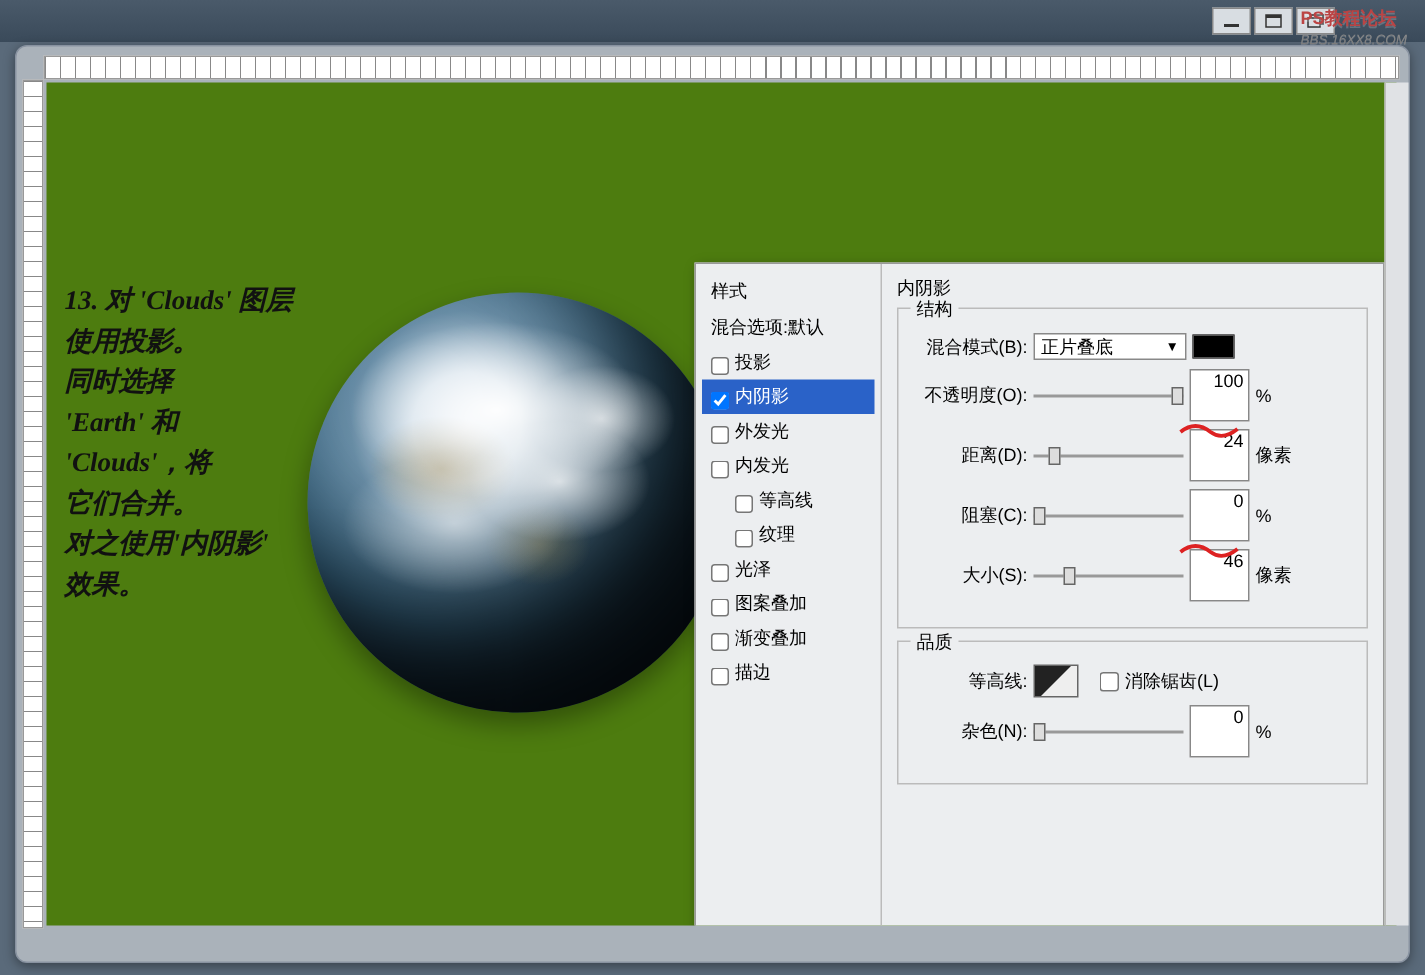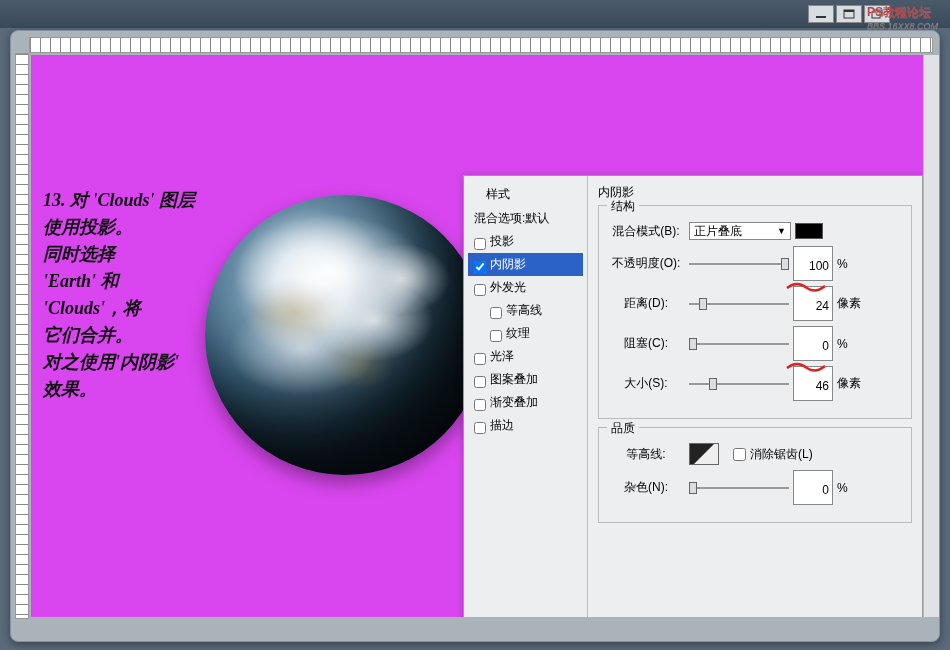--- a/index.html
+++ b/index.html
@@ -7,49 +7,49 @@
 
 .titlebar { height: 28px; background: linear-gradient(#4a5a6a, #3a4a5a); display: flex; justify-content: flex-end; align-items: center; padding-right: 60px; gap: 2px; }
 .winbtn { width: 26px; height: 18px; border: 1px solid #888; background: #d8dde2; display: flex; align-items: center; justify-content: center; }
 .winbtn svg { display: block; }
 .watermark { position: absolute; right: 12px; top: 4px; font-size: 11px; font-weight: bold; color: #b44; text-shadow: 0 1px 0 #fff3; }
 .watermark .sub { display: block; font-size: 9px; color: #888; font-weight: normal; font-style: italic; }
 
 .outer { position: absolute; left: 10px; top: 30px; width: 930px; height: 612px; background: #aab2ba; border: 1px solid #8892a0; border-radius: 8px; box-shadow: 0 2px 8px rgba(0,0,0,.4); }
 .ruler-h { position: absolute; left: 18px; top: 6px; right: 6px; height: 16px; background: #fff; border: 1px solid #999; background-image: repeating-linear-gradient(to right, #888 0, #888 1px, transparent 1px, transparent 10px); }
 .ruler-v { position: absolute; left: 4px; top: 22px; width: 14px; bottom: 22px; background: #fff; border: 1px solid #999; background-image: repeating-linear-gradient(to bottom, #888 0, #888 1px, transparent 1px, transparent 10px); }
-.canvas { position: absolute; left: 20px; top: 24px; right: 8px; bottom: 24px; background: #d946ef; overflow: hidden; }
+.canvas { position: absolute; left: 20px; top: 24px; right: 8px; bottom: 24px; background: #4d7c0f; overflow: hidden; }
 
 .hand { position: absolute; left: 12px; top: 132px; width: 180px; font-family: "Comic Sans MS", cursive; font-size: 18px; line-height: 1.5; color: #111; font-weight: bold; font-style: italic; }
 
 .earth { position: absolute; left: 174px; top: 140px; width: 280px; height: 280px; border-radius: 50%; background: radial-gradient(circle at 38% 32%, #e8eef4 0%, #cfdde8 14%, #6a8fa8 30%, #3a6a88 52%, #1c3a52 74%, #070e18 100%); box-shadow: inset -60px -70px 80px rgba(0,0,0,.85), 0 8px 18px rgba(0,0,0,.35); overflow: hidden; }
 .clouds { position: absolute; inset: 0; border-radius: 50%; background: radial-gradient(ellipse 50% 30% at 45% 28%, rgba(255,255,255,.95), transparent 70%), radial-gradient(ellipse 30% 20% at 60% 45%, rgba(255,255,255,.75), transparent 72%), radial-gradient(ellipse 38% 24% at 35% 55%, rgba(255,255,255,.55), transparent 70%), radial-gradient(ellipse 25% 18% at 70% 30%, rgba(255,255,255,.7), transparent 70%); mix-blend-mode: screen; }
 .land { position: absolute; inset: 0; border-radius: 50%; background: radial-gradient(ellipse 25% 18% at 32% 42%, rgba(150,130,80,.6), transparent 70%), radial-gradient(ellipse 18% 14% at 55% 60%, rgba(120,110,70,.5), transparent 70%); }
 
 .dialog { position: absolute; right: 8px; top: 120px; width: 460px; height: 460px; background: #eceef0; border: 1px solid #999; box-shadow: 2px 3px 8px rgba(0,0,0,.4); display: flex; }
 .styles-col { width: 124px; border-right: 1px solid #bbb; padding: 6px 4px; }
-.styles-col .lbl { padding: 4px 6px; margin-left: 12px; }
+.styles-col .lbl { padding: 4px 6px; }
 .style-row { display: flex; align-items: flex-end; gap: 4px; padding: 3px 6px; cursor: default; }
 .style-row.sel { background: #2a62c8; color: #fff; }
 .style-row input[type=checkbox] { width: 12px; height: 12px; }
 .indent { padding-left: 22px; }
 
 .settings { flex: 1; padding: 8px 10px; }
 .ghead { font-size: 12px; margin-bottom: 4px; }
 .gbox { border: 1px solid #bbb; padding: 10px 8px 12px; margin-bottom: 8px; position: relative; }
 .gbox .gt { position: absolute; top: -8px; left: 8px; background: #eceef0; padding: 0 4px; }
 .row { display: flex; align-items: center; gap: 4px; margin: 5px 0; min-height: 20px; }
-.row .rl { width: 78px; text-align: center; }
+.row .rl { width: 78px; text-align: right; }
 .drop { display: inline-flex; align-items: center; border: 1px solid #888; background: #fff; height: 18px; padding: 0 4px; min-width: 96px; justify-content: space-between; gap: 35px; }
 .drop .arr { font-size: 9px; }
 .swatch { width: 28px; height: 16px; border: 1px solid #555; background: #000; display: inline-block; }
 .slider { position: relative; width: 100px; height: 14px; }
 .slider::before { content: ""; position: absolute; left: 0; right: 0; top: 6px; height: 2px; background: #999; }
 .thumb { position: absolute; top: 1px; width: 8px; height: 12px; background: #ddd; border: 1px solid #666; }
-.pbox { width: 40px; height: 35px; border: 1px solid #888; background: #fff; text-align: right; padding: 12px 3px; line-height: 15px; }
+.pbox { width: 40px; height: 35px; border: 1px solid #888; background: #fff; text-align: right; padding: 0 3px; line-height: 15px; }
 .unit { min-width: 18px; }
 .anglew { width: 36px; height: 36px; border: 1px solid #888; border-radius: 50%; background: #f4f4f4; position: relative; }
 .angline { position: absolute; left: 50%; top: 50%; width: 16px; height: 1px; background: #333; transform-origin: left center; transform: rotate(90deg); }
 .red { position: absolute; width: 42px; height: 18px; pointer-events: none; }
 .red svg { width: 100%; height: 100%; }
 .contour { width: 30px; height: 22px; border: 1px solid #666; background: linear-gradient(135deg, #222 49%, #eee 51%); display: inline-block; }
 .sb { position: absolute; right: 0; top: 24px; bottom: 24px; width: 16px; background: #e0e2e5; border-left: 1px solid #bbb; }
 </style>
 </head>
 <body>
@@ -108,20 +108,24 @@
               <span>投影</span>
             </div>
             <div class="style-row sel">
               <input type="checkbox" checked="" style="">
               <span>内阴影</span>
             </div>
             <div class="style-row">
               <input type="checkbox" style="">
               <span>外发光</span>
             </div>
+            <div class="style-row">
+              <input type="checkbox" style="">
+              <span>内发光</span>
+            </div>
             <div class="style-row indent">
               <input type="checkbox" style="">
               <span>等高线</span>
             </div>
             <div class="style-row indent">
               <input type="checkbox" style="">
               <span>纹理</span>
             </div>
             <div class="style-row">
               <input type="checkbox" style="">

